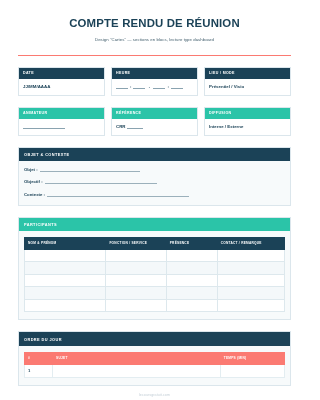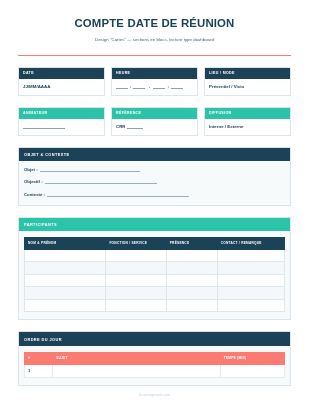--- a/index.html
+++ b/index.html
@@ -199,21 +199,21 @@
     margin-top: 7px;
     letter-spacing: 0.1px;
   }
 </style>
 </head>
 <body>
 
 <div class="page">
 
   <div class="doc-header">
-    <h1 class="doc-title">COMPTE DATE DE RÉUNION</h1>
+    <h1 class="doc-title">COMPTE RENDU DE RÉUNION</h1>
     <p class="doc-subtitle">Design "Cartes" — sections en blocs, lecture type dashboard</p>
     <div class="rule"></div>
   </div>
 
   <div class="card-row">
 
     <div class="card">
       <div class="card-head">DATE</div>
       <div class="card-body">JJ/MM/AAAA</div>
     </div>

